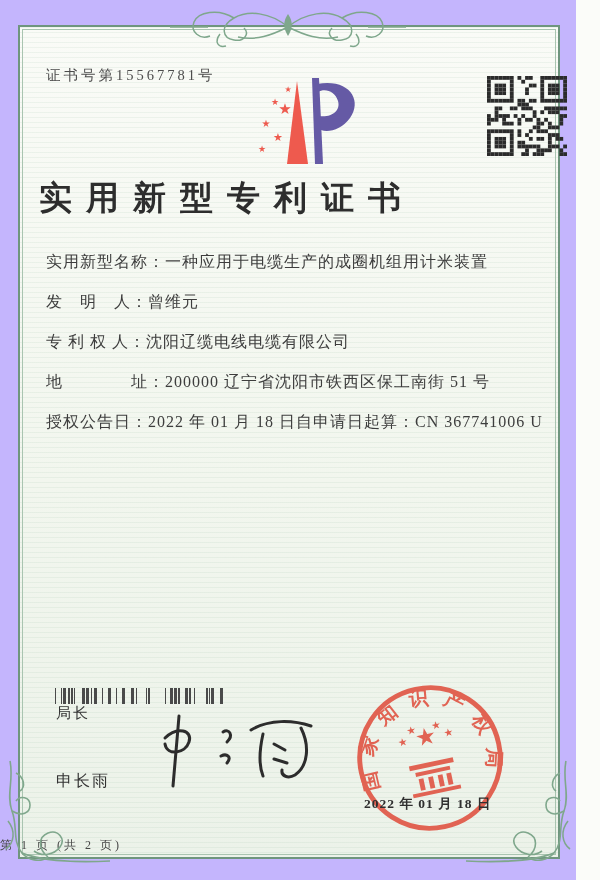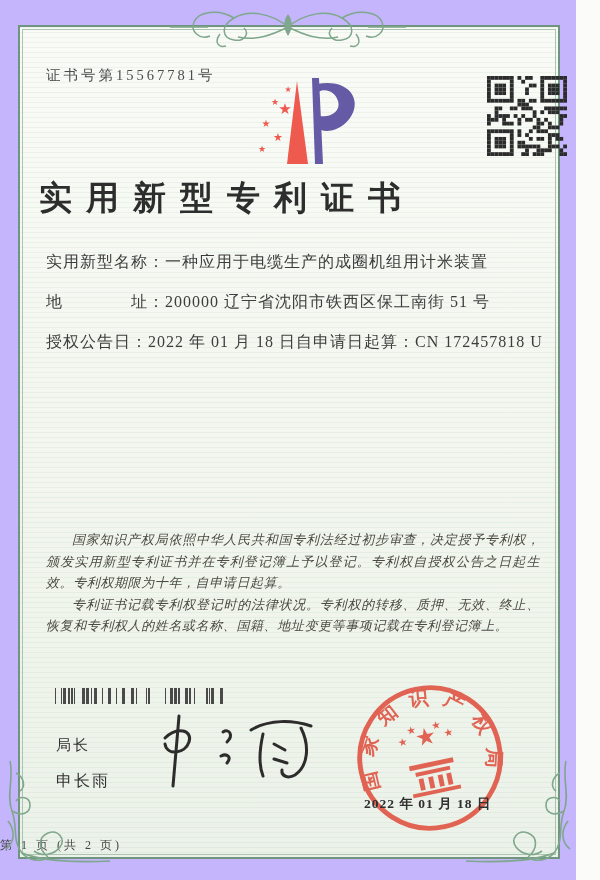--- a/index.html
+++ b/index.html
@@ -33,21 +33,21 @@
   .frow { height:40px; font-size:16px; letter-spacing:1px; white-space:nowrap; }
   .flabel { display:inline-block; min-width:98px; }
   .grant { display:flex; }
   .grant .g1 { width:272px; }
   .paras {
     left:46px; top:529px; right:36px;
     font-size:13px; line-height:21.5px; color:#4a4a43;
     font-style:italic; letter-spacing:.6px; text-align:justify;
   }
   .paras p { text-indent:2em; }
-  .signoff-title { left:56px; top:736px; font-size:15px; color:#333; letter-spacing:2px; }
+  .signoff-title { left:56px; top:704px; font-size:15px; color:#333; letter-spacing:2px; }
   .signoff-name  { left:56px; top:771px; font-size:16px; color:#333; letter-spacing:2px; }
   .seal-date { left:364px; top:795px; font-size:13.5px; color:#2f2f2f; font-weight:600; letter-spacing:1px; z-index:4; }
   .footer { left:0; bottom:26px; width:100%; text-align:left; font-size:12px; color:#464646; letter-spacing:3px; }
   .orn-top { left:50%; top:4px; transform:translateX(-50%); z-index:2; }
   .orn-bl  { left:2px;  bottom:13px; z-index:2; }
   .orn-br  { right:2px; bottom:13px; transform:scaleX(-1); z-index:2; }
   .seal-svg { left:352px; top:680px; z-index:3; opacity:.88; }
   .sig-svg  { left:135px; top:710px; z-index:3; }
 </style>
 </head>
@@ -330,36 +330,38 @@
       </g>
     </svg>
 
   <div class="abs title">实用新型专利证书</div>
 
   <div class="abs fields">
     <div class="frow">
       <span class="flabel">实用新型名称：</span><span>一种应用于电缆生产的成圈机组用计米装置</span>
     </div>
     <div class="frow">
+      <span class="flabel">发　明　人：</span><span>曾维元</span>
+    </div>
+    <div class="frow">
+      <span class="flabel">专 利 权 人：</span><span>沈阳辽缆电线电缆有限公司</span>
+    </div>
+    <div class="frow">
       <span class="flabel">地　　　　址：</span><span>200000 辽宁省沈阳市铁西区保工南街 51 号</span>
     </div>
     <div class="frow grant">
       <span class="g1">
         <span>授权公告日：</span><span>2022 年 01 月 18 日</span>
       </span>
       <span>
-        <span>自申请日起算：</span><span>CN 172457818 U</span>
+        <span>自申请日起算：</span><span>CN 367741006 U</span>
       </span>
     </div>
   </div>
 
-  <div class="abs paras">
-    <p>国家知识产权局依照中华人民共和国专利法经过初步审查，决定授予专利权，颁发实用新型专利证书并在专利登记簿上予以登记。专利权自授权公告之日起生效。专利权期限为十年，自申请日起算。</p>
-    <p>专利证书记载专利权登记时的法律状况。专利权的转移、质押、无效、终止、恢复和专利权人的姓名或名称、国籍、地址变更等事项记载在专利登记簿上。</p>
-  </div>
 
   <svg id="barcode" class="abs" style="left:55px; top:688px;" width="172" height="16" viewBox="0 0 172 16">
       <g fill="#4a4a4a">
         <rect x="0" y="0" width="1" height="16"></rect>
         <rect x="6" y="0" width="1" height="16"></rect>
         <rect x="8" y="0" width="3" height="16"></rect>
         <rect x="13" y="0" width="2" height="16"></rect>
         <rect x="16" y="0" width="2" height="16"></rect>
         <rect x="19" y="0" width="1" height="16"></rect>
         <rect x="27" y="0" width="3" height="16"></rect>

